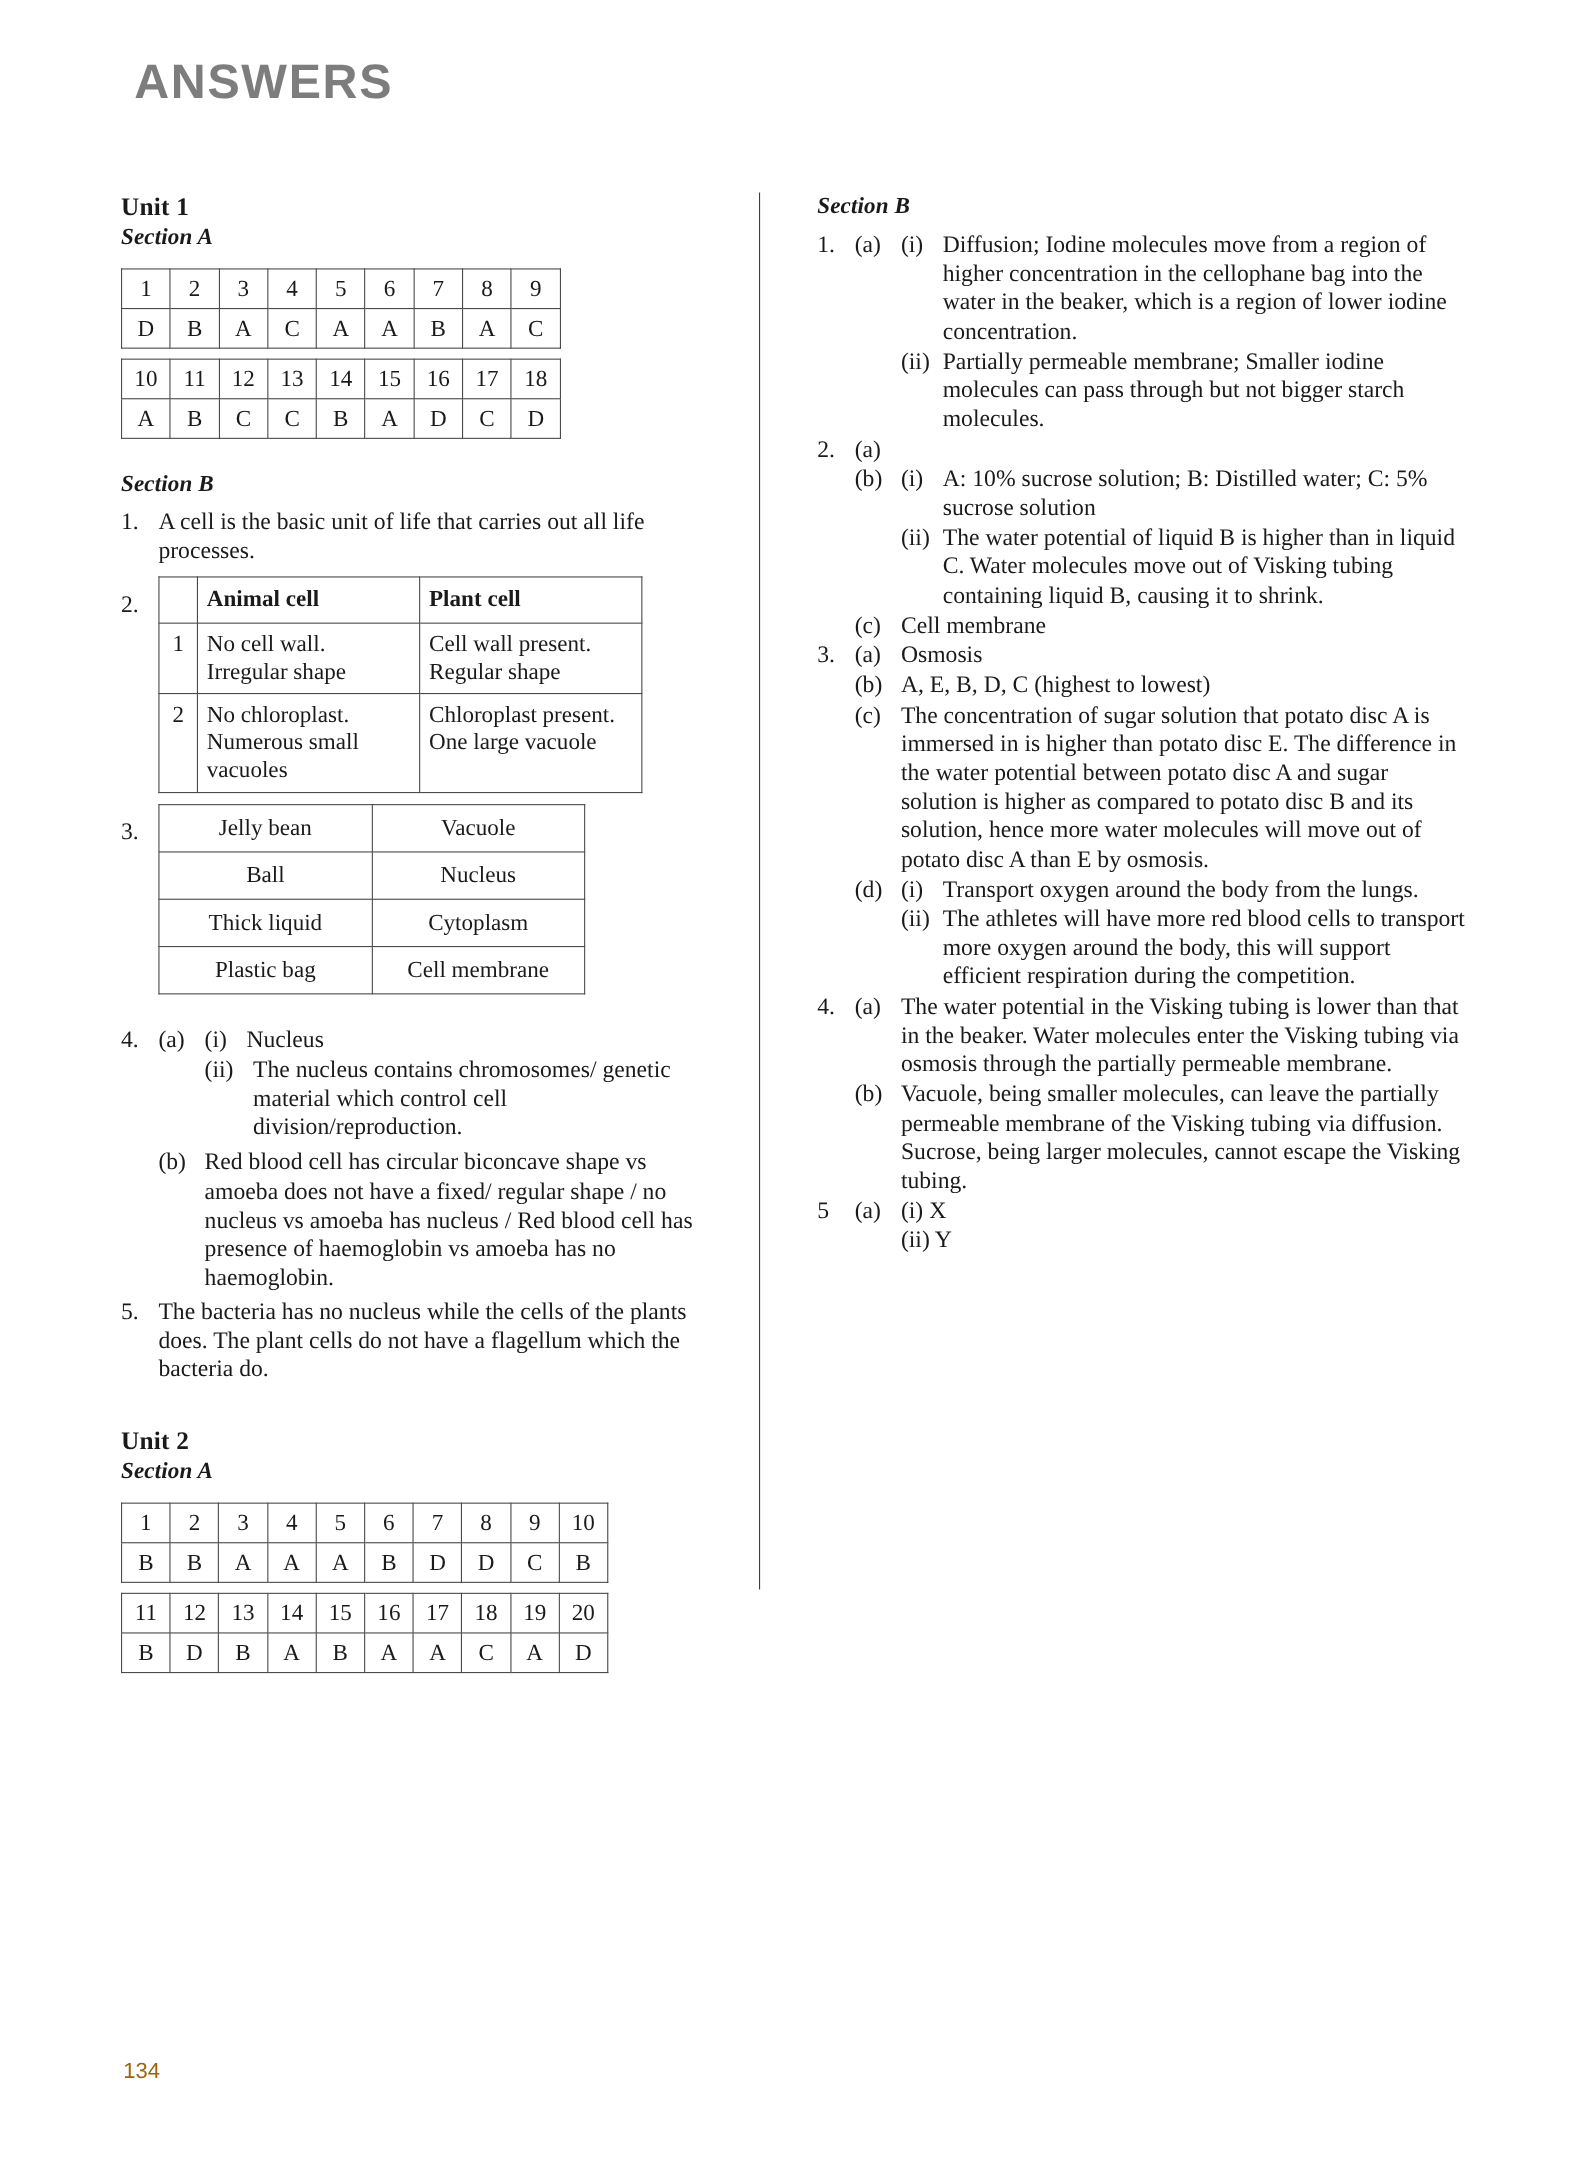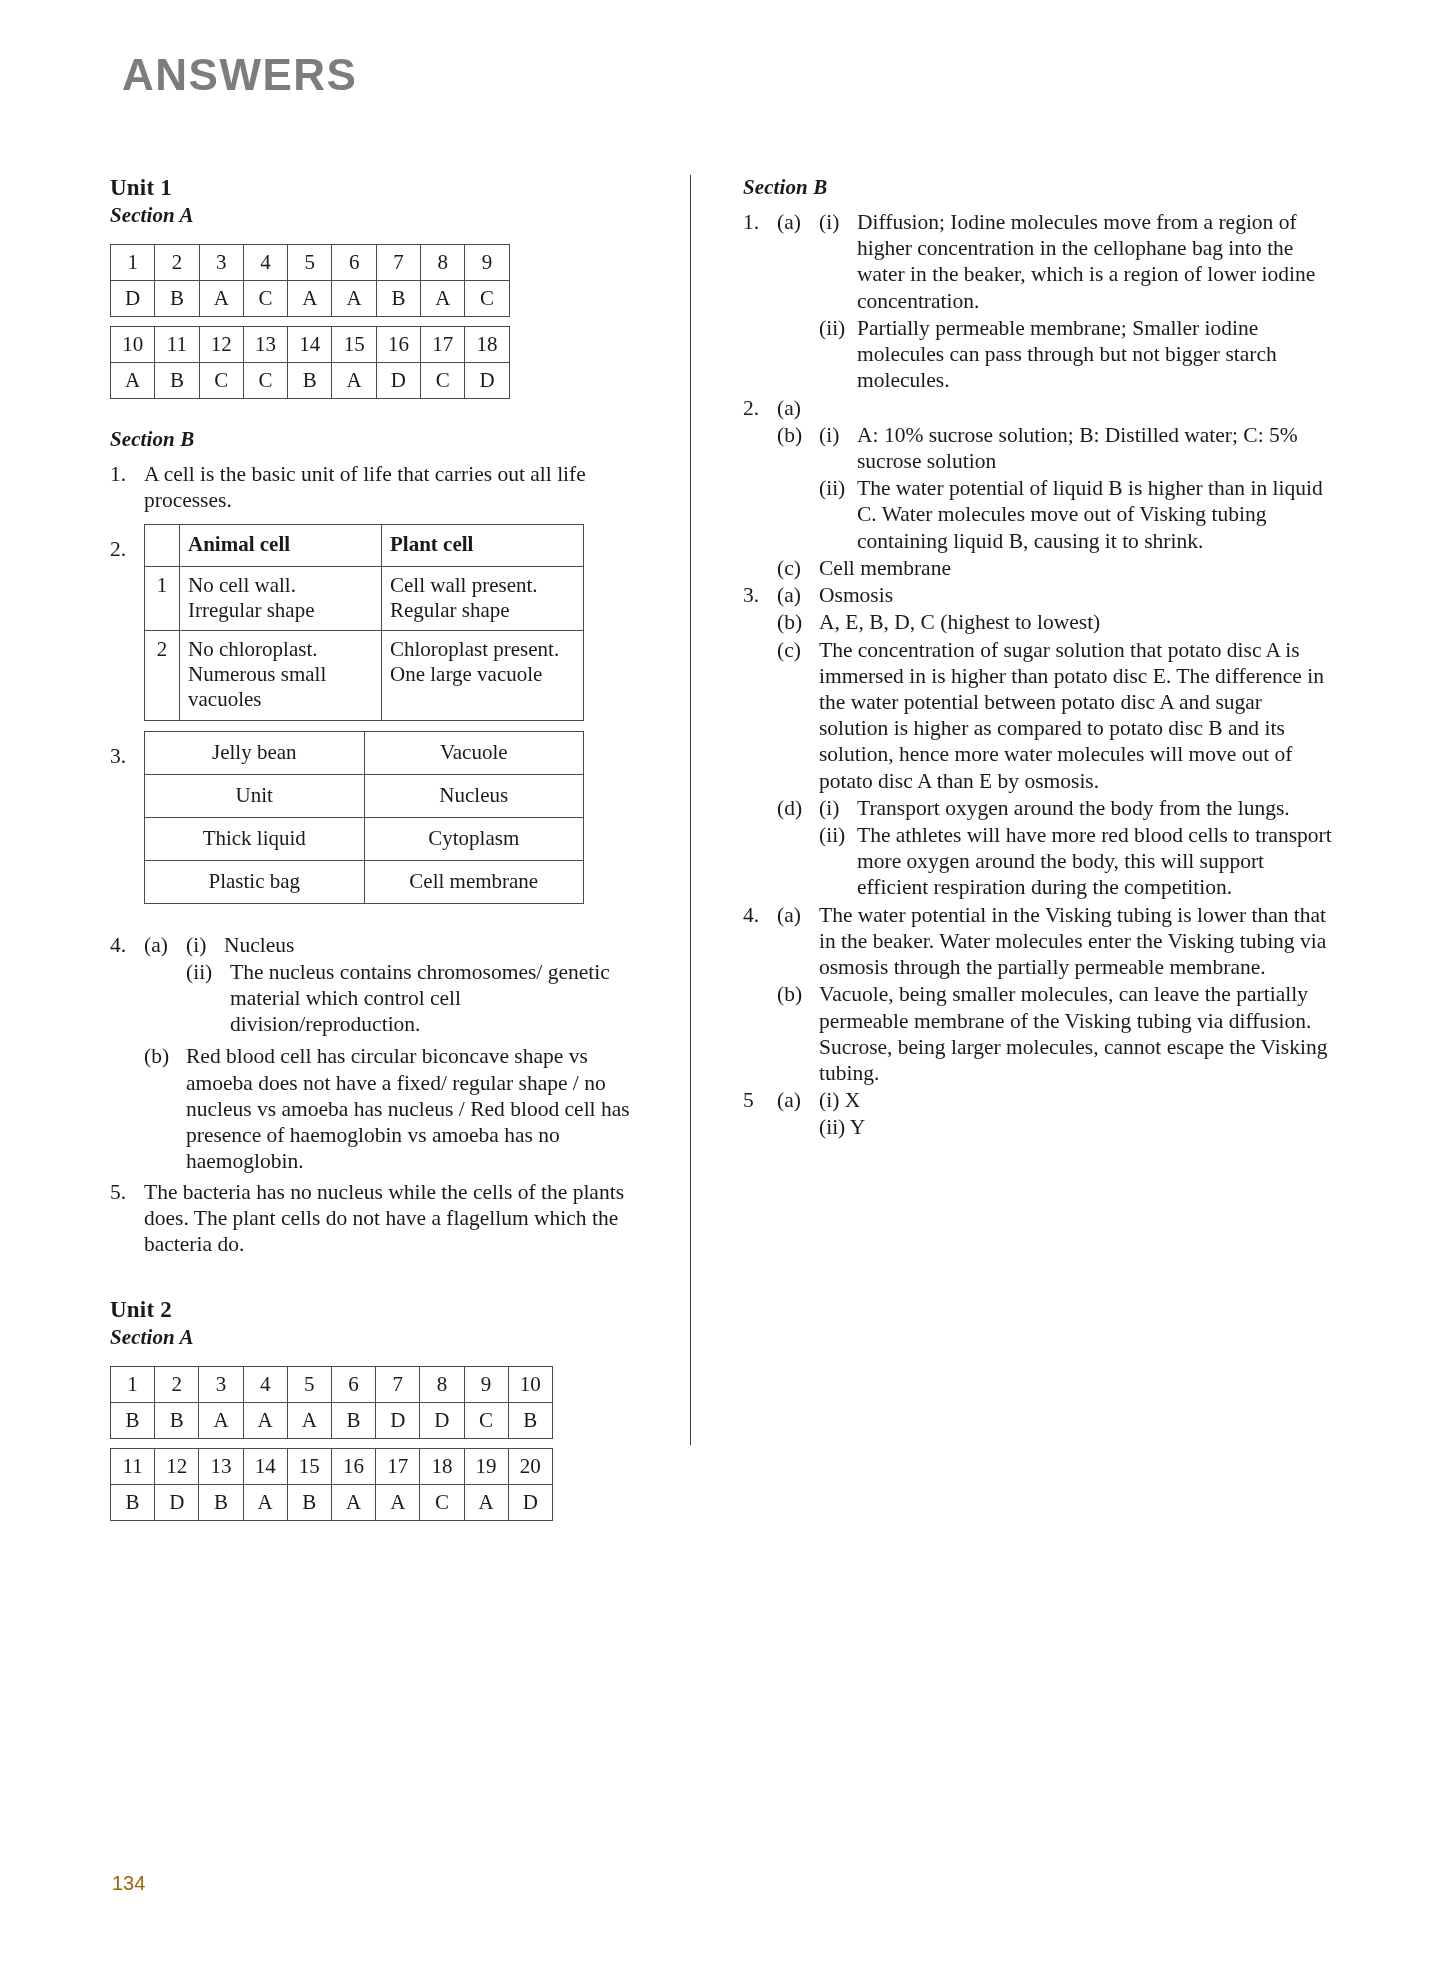--- a/index.html
+++ b/index.html
@@ -137,21 +137,21 @@
   }
   .cmp-wrap {
     display: flex;
     align-items: flex-start;
   }
   .cmp-wrap .num { padding-top: 14px; }
 
   
   table.match {
     border-collapse: collapse;
-    width: 440px;
+    width: 388px;
     table-layout: fixed;
     margin-top: 2px;
     padding-left: 36px;
   }
   table.match td {
     border: 1.2px solid #4a4a4a;
     font-size: 21px;
     text-align: center;
     height: 38px;
     padding: 2px 6px;
@@ -266,21 +266,21 @@
 
       <div class="ans-row cmp-wrap rgap">
         <div class="num">3.</div>
         <table class="match">
           <tbody>
               <tr>
             <td>Jelly bean</td>
             <td>Vacuole</td>
           </tr>
           <tr>
-            <td>Unit</td>
+            <td>Ball</td>
             <td>Nucleus</td>
           </tr>
           <tr>
             <td>Thick liquid</td>
             <td>Cytoplasm</td>
           </tr>
           <tr>
             <td>Plastic bag</td>
             <td>Cell membrane</td>
           </tr>

